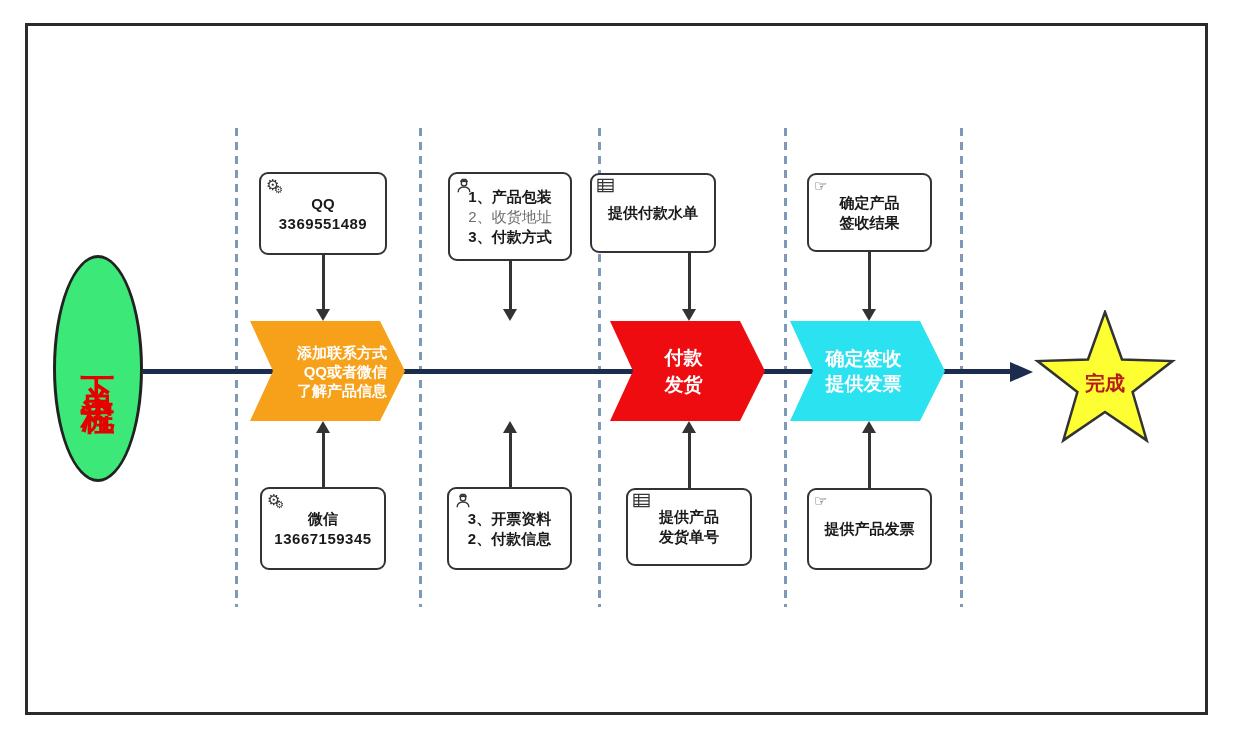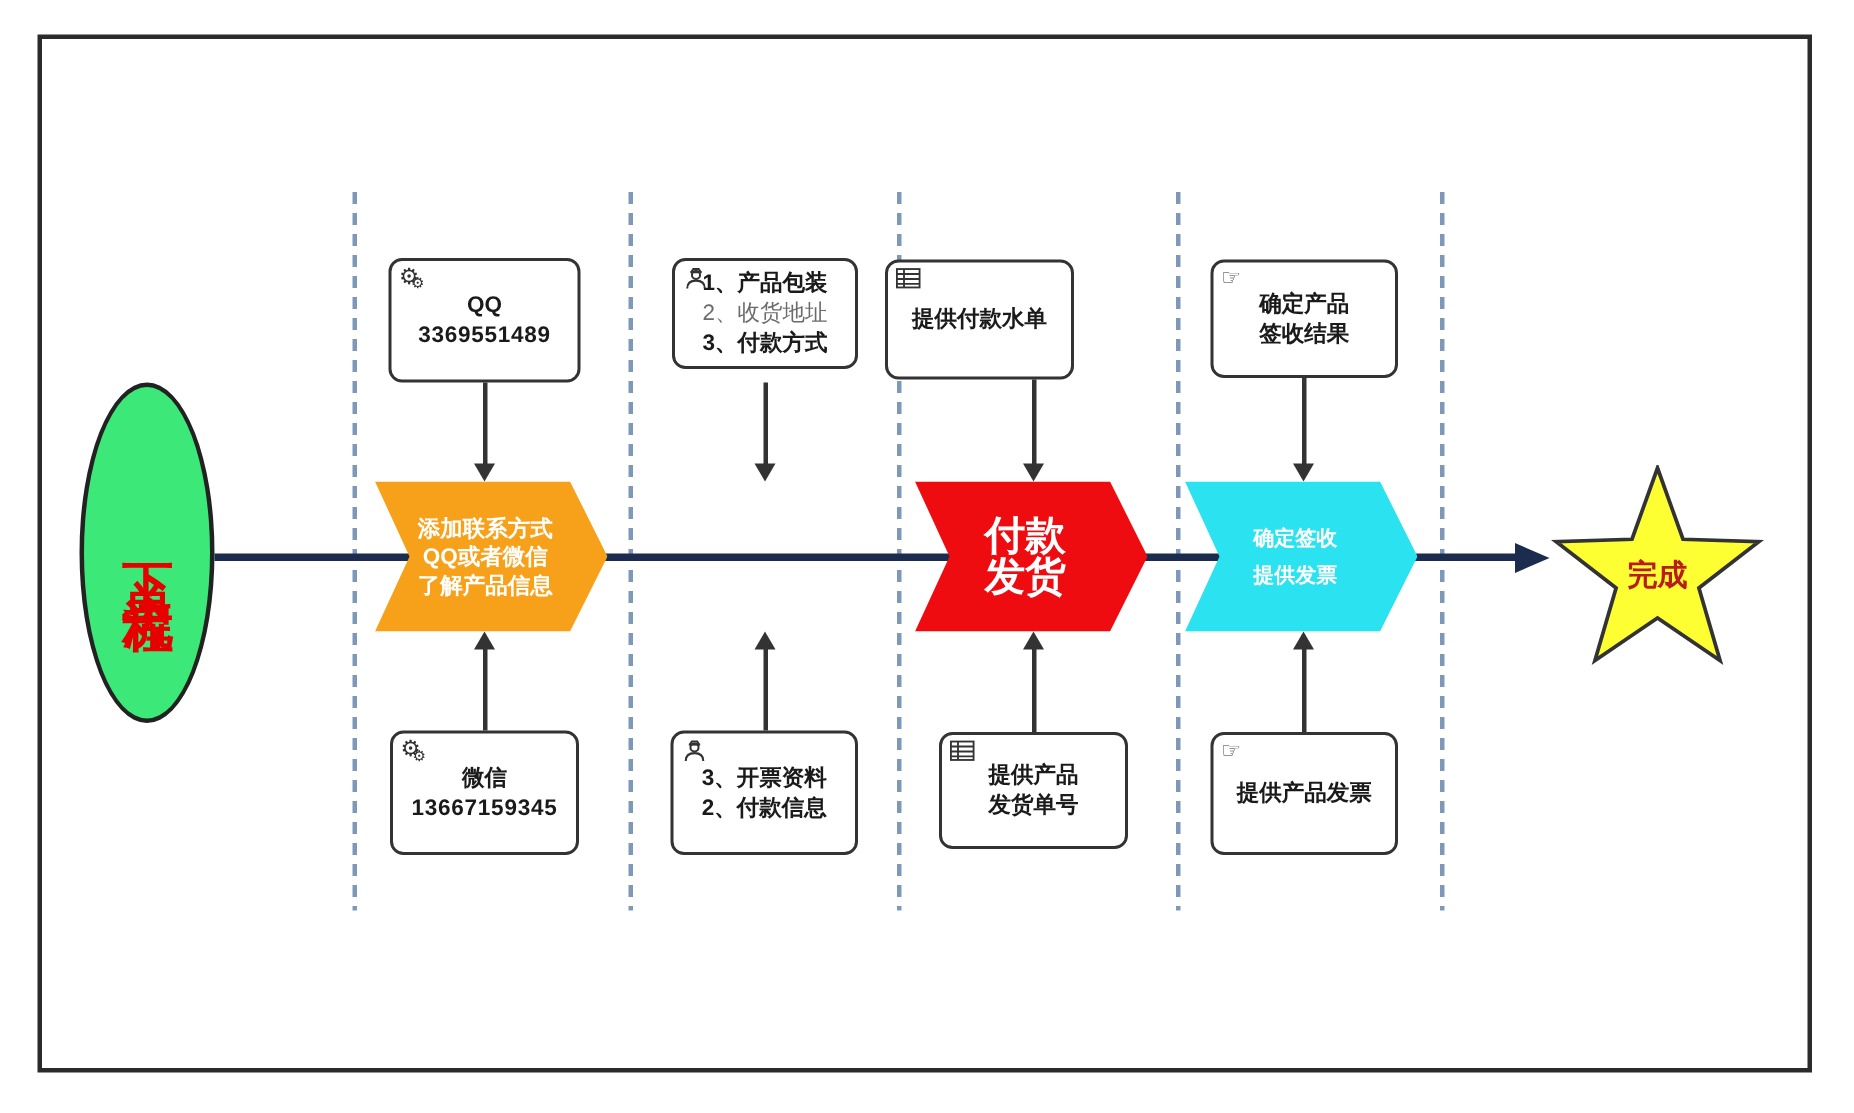--- a/index.html
+++ b/index.html
@@ -12,24 +12,24 @@
   .main-arrowhead{position:absolute;left:1010px;top:362px;width:0;height:0;z-index:2;
     border-left:23px solid #1b2c4e;border-top:10px solid transparent;border-bottom:10px solid transparent;}
   .start-ellipse{position:absolute;left:53px;top:255px;width:90px;height:227px;background:#3ce878;
     border:3px solid #222;border-radius:50%;z-index:3;display:flex;align-items:center;justify-content:center;box-sizing:border-box;}
   .start-label{writing-mode:vertical-lr;text-orientation:upright;font-size:34px;font-weight:bold;
     color:#e60000;letter-spacing:10px;line-height:1;}
   .chevron{position:absolute;top:321px;width:155px;height:100px;z-index:3;}
   .chevron svg{position:absolute;left:0;top:0;width:100%;height:100%;}
   .chevron .ctext{position:absolute;left:10px;right:18px;top:0;bottom:0;display:flex;flex-direction:column;
     align-items:center;justify-content:center;color:#fff;font-weight:bold;text-align:center;}
-  .c1 .ctext{font-size:15px;line-height:19px;}
+  .c1 .ctext{font-size:15px;line-height:19px;align-items:flex-end;}
   .c2 .ctext{font-size:17px;line-height:21px;}
-  .c3 .ctext{font-size:27px;line-height:27px;}
-  .c4 .ctext{font-size:14px;line-height:25px;}
+  .c3 .ctext{font-size:19px;line-height:27px;}
+  .c4 .ctext{font-size:19px;line-height:25px;}
   .star{position:absolute;left:1030px;top:310px;width:150px;height:146px;z-index:3;}
   .star svg{position:absolute;left:0;top:0;width:100%;height:100%;}
   .finish-label{position:absolute;left:0;top:60px;width:100%;text-align:center;font-size:20px;font-weight:bold;color:#b91c1c;}
   .box{position:absolute;background:#fff;border:2.5px solid #333;border-radius:9px;z-index:3;box-sizing:border-box;}
   .box .box-text{position:absolute;left:4px;right:4px;top:0;bottom:0;display:flex;flex-direction:column;
     align-items:center;justify-content:center;font-weight:bold;color:#1a1a1a;text-align:center;}
   .box .box-text div{line-height:20px;font-size:15px;}
   .box .num{font-size:19px;letter-spacing:0.5px;}
   .box .big{font-size:17px;}
   .box .muted{color:#6b6b6b;font-weight:normal;}
@@ -102,21 +102,21 @@
   <div class="box" style="left:259px;top:172px;width:128px;height:83px">
     <span class="icon gears">
         <span class="g1">⚙</span>
         <span class="g2">⚙</span>
       </span>
     <div class="box-text">
       <div class="big">QQ</div>
       <div class="num">3369551489</div>
     </div>
   </div>
-  <div class="box" style="left:448px;top:172px;width:124px;height:74px">
+  <div class="box" style="left:448px;top:172px;width:124px;height:89px">
     <span class="icon">
       <svg width="18" height="18" viewBox="0 0 20 20" fill="none" stroke="#333" stroke-width="1.5">
         <circle cx="10" cy="7" r="3"></circle>
           <path d="M6.6 4.8 L8 2.6 H12 L13.4 4.8"></path>
           <path d="M5.8 4.9 H14.2"></path>
         <path d="M3.5 17 C3.5 12.8 6.4 11.2 10 11.2 C13.6 11.2 16.5 12.8 16.5 17"></path>
         </svg></span>
     <div class="box-text">
       <div>1、产品包装</div>
       <div class="muted">2、收货地址</div>

